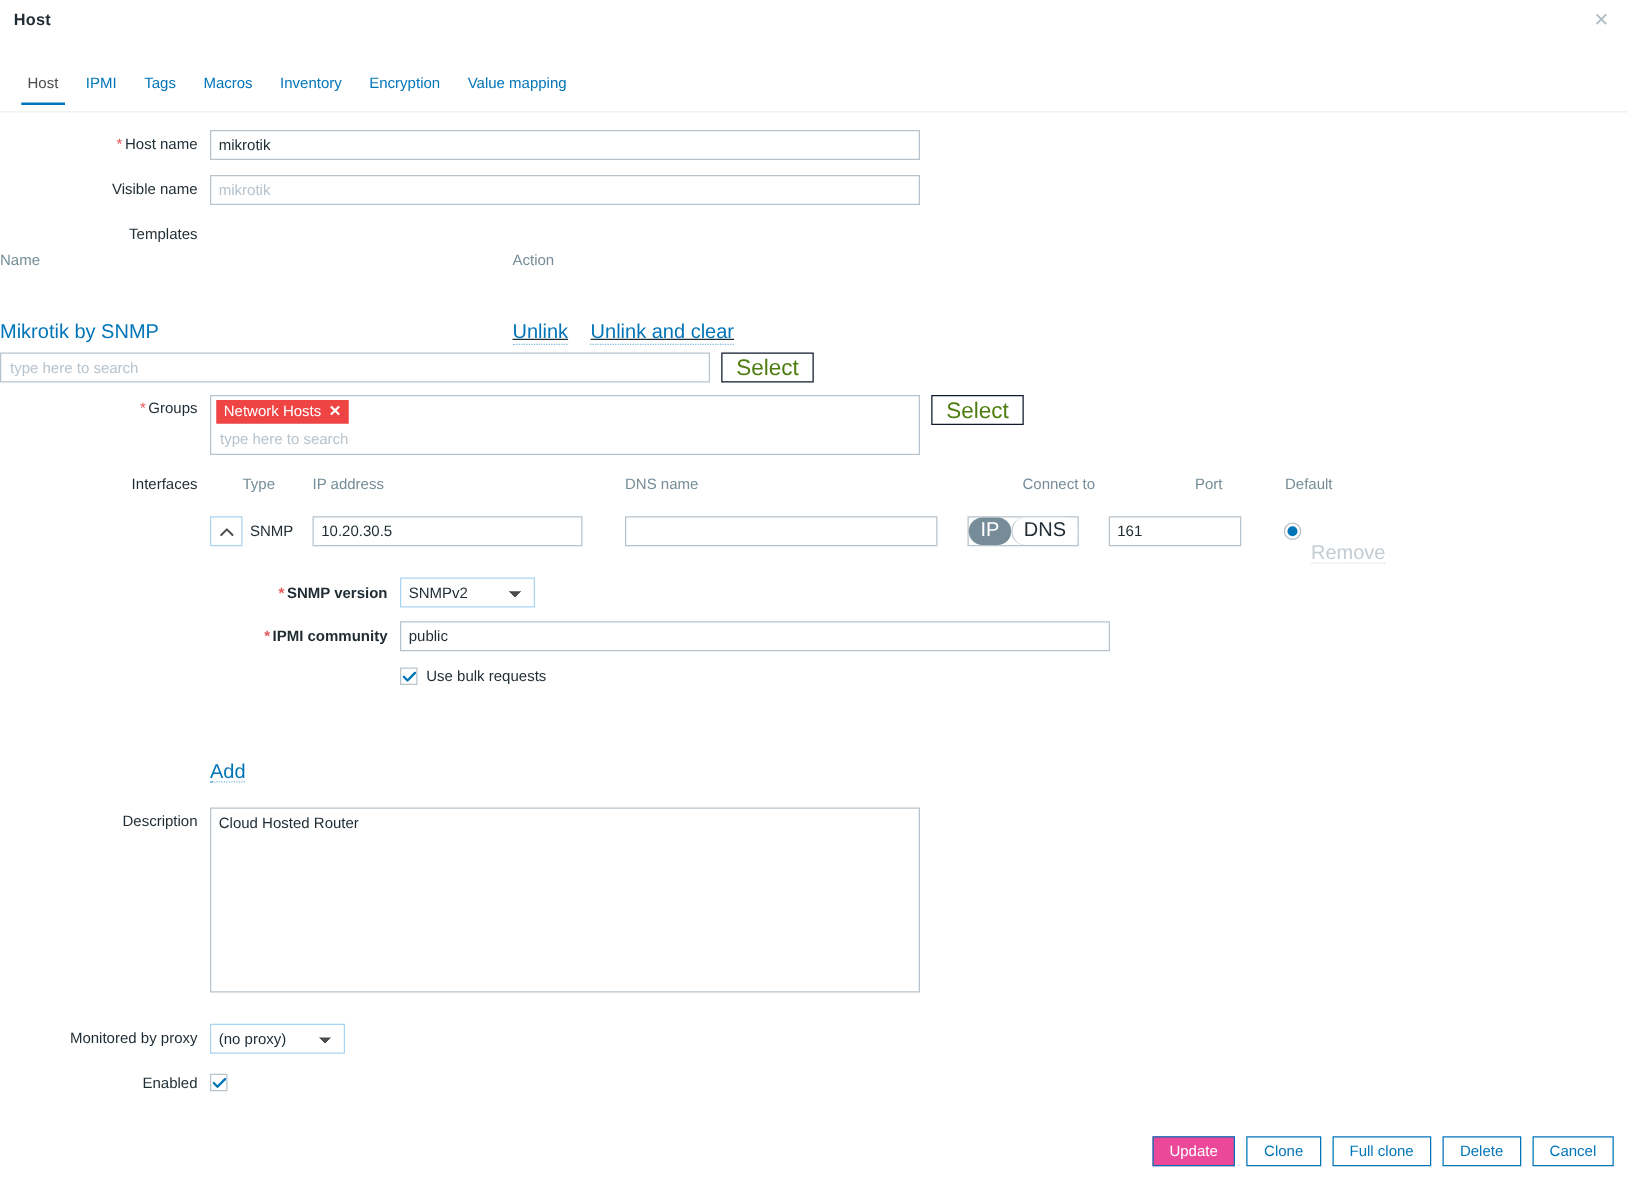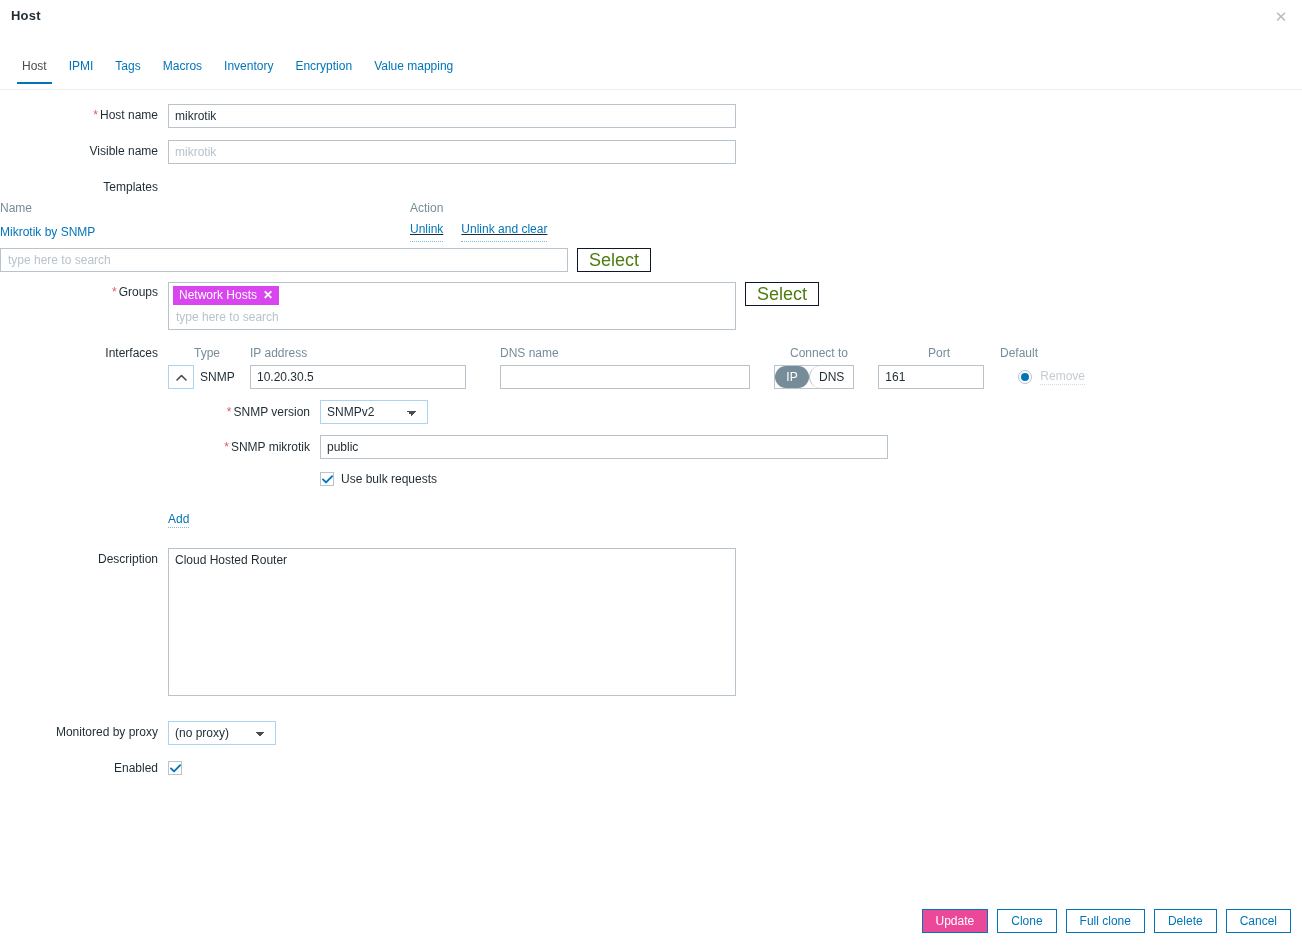--- a/index.html
+++ b/index.html
@@ -74,94 +74,94 @@
   .w-comm { width: 568px; }
 
   
   .msel {
     width: 568px; border: 1px solid #b8c3cc; background: #fff;
     padding: 3px 4px 2px 4px; min-height: 24px;
   }
   .msel.tall { min-height: 48px; }
   .msel .chip {
     display: inline-flex; align-items: center; gap: 6px;
-    background: #d946ef; color: #fff; font-size: 12px;
+    background: #ef4444; color: #fff; font-size: 12px;
     padding: 1px 6px 2px 6px; margin: 0 3px 2px 0; line-height: 16px;
   }
   .msel .chip .x { font-weight: bold; font-size: 12px; cursor: pointer; }
   .msel .ph {
     color: #b8c3cc; font-size: 12px; line-height: 18px;
     padding: 1px 3px; display: block; cursor: text;
   }
   .msel-inline {
     width: 568px; border: 1px solid #b8c3cc; background: #fff;
     height: 24px; padding: 3px 7px; color: #b8c3cc; font-size: 12px;
     line-height: 16px; cursor: text;
   }
 
   
   .btn-grey {
     font-family: "Liberation Sans", sans-serif; font-size: 18px;
     color: #4d7c0f; background: #fff; border: 1px solid #0f172a;
     height: 24px; padding: 0 11px; cursor: pointer; line-height: 22px;
   }
   .btn-link {
-    color: #0275b8; font-size: 12px; cursor: pointer;
+    color: #0275b8; font-size: 16px; cursor: pointer;
     border-bottom: 1px dotted #7dbbe0; text-decoration: none;
-    display: inline-block; line-height: 15px;
+    display: inline-block; line-height: 15px; margin-top: 36px;
   }
   .btn-link.disabled { color: #c5ccd1; border-bottom-color: #d5dbdf; cursor: default; }
 
   
   .iface-head {
     display: flex; font-size: 12px; color: #768d99; line-height: 18px;
     margin-bottom: 3px;
   }
   .iface-head .c-type { width: 82px; padding-left: 26px; }
   .iface-head .c-ip { width: 250px; }
   .iface-head .c-dns { width: 290px; }
-  .iface-head .c-conn { width: 88px; }
+  .iface-head .c-conn { width: 88px; margin-left: 28px; }
   .iface-head .c-port { width: 122px; text-align: center; }
   .iface-head .c-def { width: 80px; }
   .iface-row { display: flex; align-items: center; }
 
   .toggle-btn {
     width: 26px; height: 24px; border: 1px solid #a9d5f2; background: #fff;
     cursor: pointer; padding: 0; display: inline-flex;
     align-items: center; justify-content: center;
   }
   .iface-type {
     width: 56px; padding-left: 6px; font-size: 12px; color: #1f2c33;
     line-height: 24px; white-space: nowrap;
   }
   .gap-24 { width: 24px; }
   .gap-34 { width: 34px; }
 
   .seg { display: inline-flex; border: 1px solid #b8c3cc; height: 24px; }
   .seg span {
     display: inline-flex; align-items: center; justify-content: center;
-    min-width: 34px; padding: 0 9px; font-size: 12px; cursor: pointer;
+    min-width: 34px; padding: 0 9px; font-size: 16px; cursor: pointer;
     color: #1f2c33; background: #fff; border-radius: 11px;
   }
   .seg span.on { background: #768d99; color: #fff; }
   .seg span + span { border-left: 1px solid #b8c3cc; text-align: center; }
 
   .radio-wrap { display: inline-flex; align-items: center; gap: 8px; }
   .radio {
     width: 14px; height: 14px; border-radius: 50%;
     border: 1px solid #b8c3cc; background: #fff;
     display: inline-flex; align-items: center; justify-content: center;
   }
   .radio i { width: 8px; height: 8px; border-radius: 50%; background: #0275b8; display: block; }
 
   
   .sub-row { display: flex; align-items: center; margin-top: 11px; }
   .sub-lbl {
     width: 152px; min-width: 152px; text-align: right; padding-right: 10px;
-    font-size: 12px; color: #1f2c33; line-height: 24px;
+    font-size: 12px; color: #1f2c33; line-height: 24px; font-weight: bold;
   }
   .sub-lbl .req { color: #e45959; margin-right: 2px; }
 
   select.sel {
     font-family: "Liberation Sans", sans-serif; font-size: 12px; color: #1f2c33;
     border: 1px solid #a9d5f2; background: #fff; height: 24px;
     padding: 2px 4px 2px 6px; outline: none; cursor: pointer;
     -webkit-appearance: none; appearance: none;
     background-image: linear-gradient(45deg, transparent 50%, #4c4c4c 50%),
                       linear-gradient(135deg, #4c4c4c 50%, transparent 50%);
@@ -318,21 +318,21 @@
           <div class="sub-lbl">
             <span class="req">*</span><span>SNMP version</span>
           </div>
           <select class="sel sel-snmpver">
             <option>SNMPv2</option>
           </select>
         </div>
 
         <div class="sub-row">
           <div class="sub-lbl">
-            <span class="req">*</span><span>SNMP mikrotik</span>
+            <span class="req">*</span><span>IPMI community</span>
           </div>
           <input class="txt w-comm" value="public" style="">
         </div>
 
         <div class="sub-row" style="margin-top:13px;">
           <div class="sub-lbl"></div>
           <div class="cb-wrap">
             <span class="cbox">
               <svg width="11" height="9" viewBox="0 0 11 9" aria-hidden="true">
                 <path d="M1 4.4 L4 7.4 L10 1.3" fill="none" stroke="#0275b8" stroke-width="1.9" stroke-linecap="round" stroke-linejoin="round"></path>

